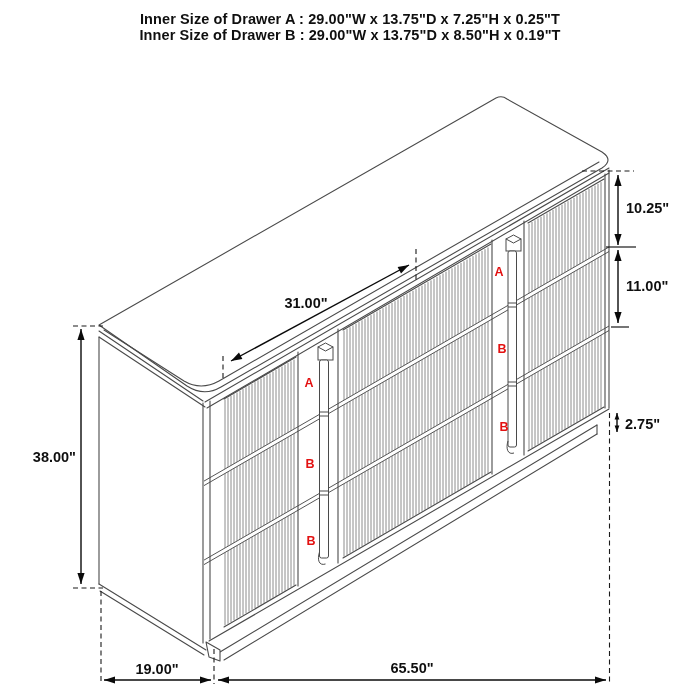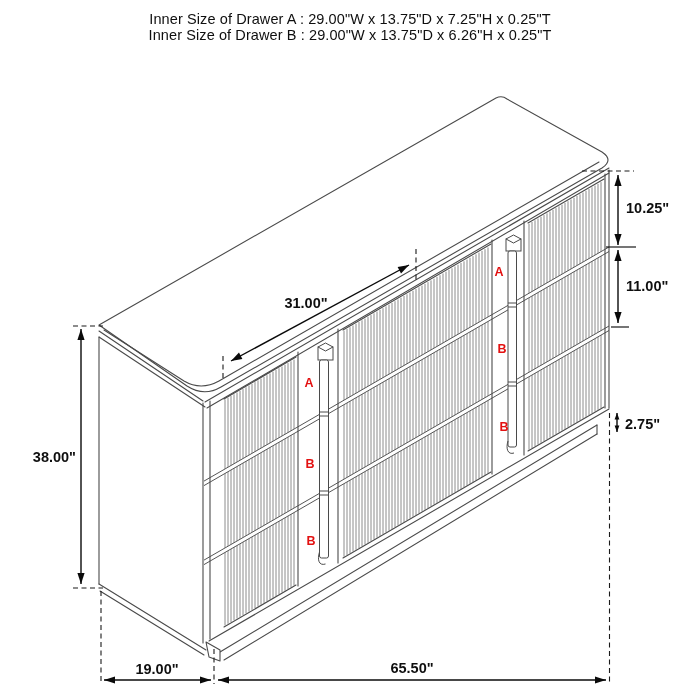--- a/index.html
+++ b/index.html
@@ -1,32 +1,32 @@
 <!DOCTYPE html>
 <html><head>
 <meta charset="utf-8">
 <style>
   html,body{margin:0;padding:0;background:#ffffff;}
   .stage{position:relative;width:700px;height:700px;background:#ffffff;overflow:hidden;
          font-family:"Liberation Sans",sans-serif;}
   .header{position:absolute;top:11px;left:0;width:700px;text-align:center;
-          font-size:14.5px;line-height:16px;font-weight:normal;color:#0f0f0f;letter-spacing:0.1px;}
+          font-size:14.5px;line-height:16px;font-weight:bold;color:#0f0f0f;letter-spacing:0.1px;}
   #drawing{position:absolute;top:0;left:0;}
   #drawing text{font-family:"Liberation Sans",sans-serif;font-weight:bold;}
   #drawing text.dim{font-size:14.5px;fill:#0f0f0f;}
   #drawing text.marker{font-size:12.5px;fill:#e31111;}
 </style>
 </head>
 <body>
 
 <div class="stage">
 
   <div class="header">
     <div>Inner Size of Drawer A : 29.00"W x 13.75"D x 7.25"H x 0.25"T</div>
-    <div>Inner Size of Drawer B : 29.00"W x 13.75"D x 6.26"H x 0.25"T</div>
+    <div>Inner Size of Drawer B : 29.00"W x 13.75"D x 8.50"H x 0.19"T</div>
   </div>
 
   <svg id="drawing" width="700" height="700" viewBox="0 0 700 700">
 
     <g id="flutes" stroke="#707070" stroke-width="0.8">
         <line x1="225" y1="399.452" x2="225" y2="625.452"></line>
         <line x1="228" y1="397.71799999999996" x2="228" y2="623.718"></line>
         <line x1="231" y1="395.984" x2="231" y2="621.9839999999999"></line>
         <line x1="234" y1="394.25" x2="234" y2="620.25"></line>
         <line x1="237" y1="392.51599999999996" x2="237" y2="618.516"></line>

